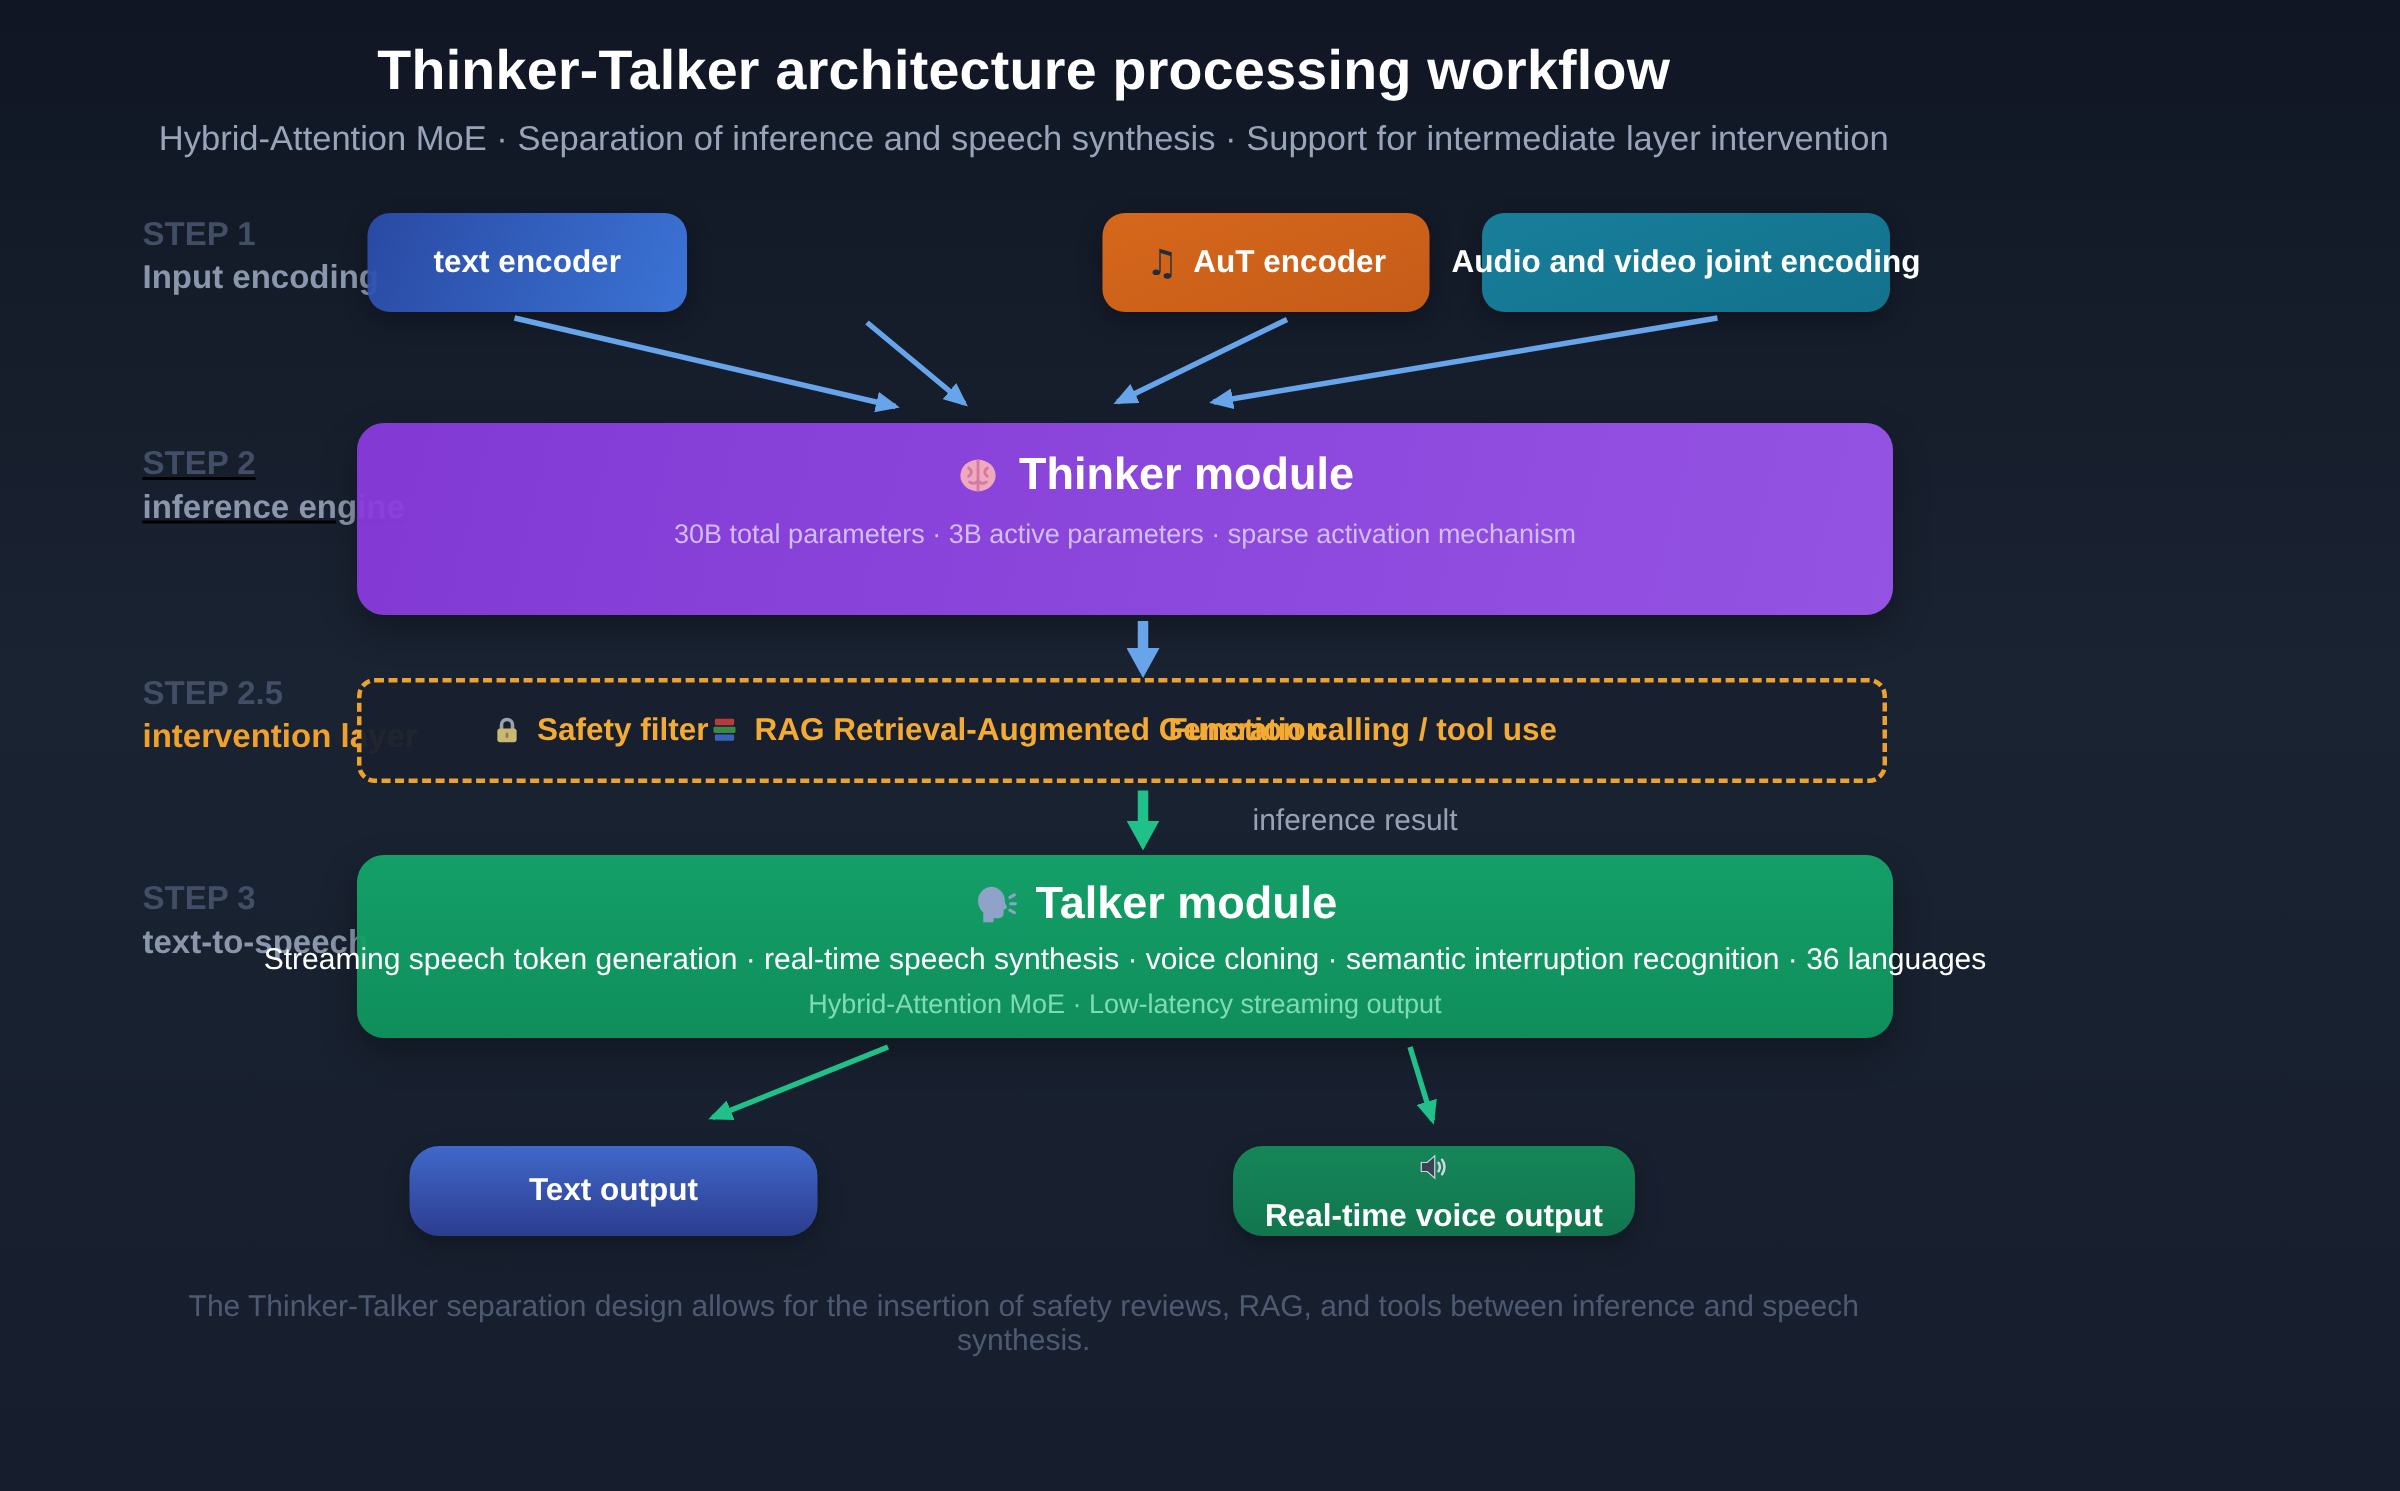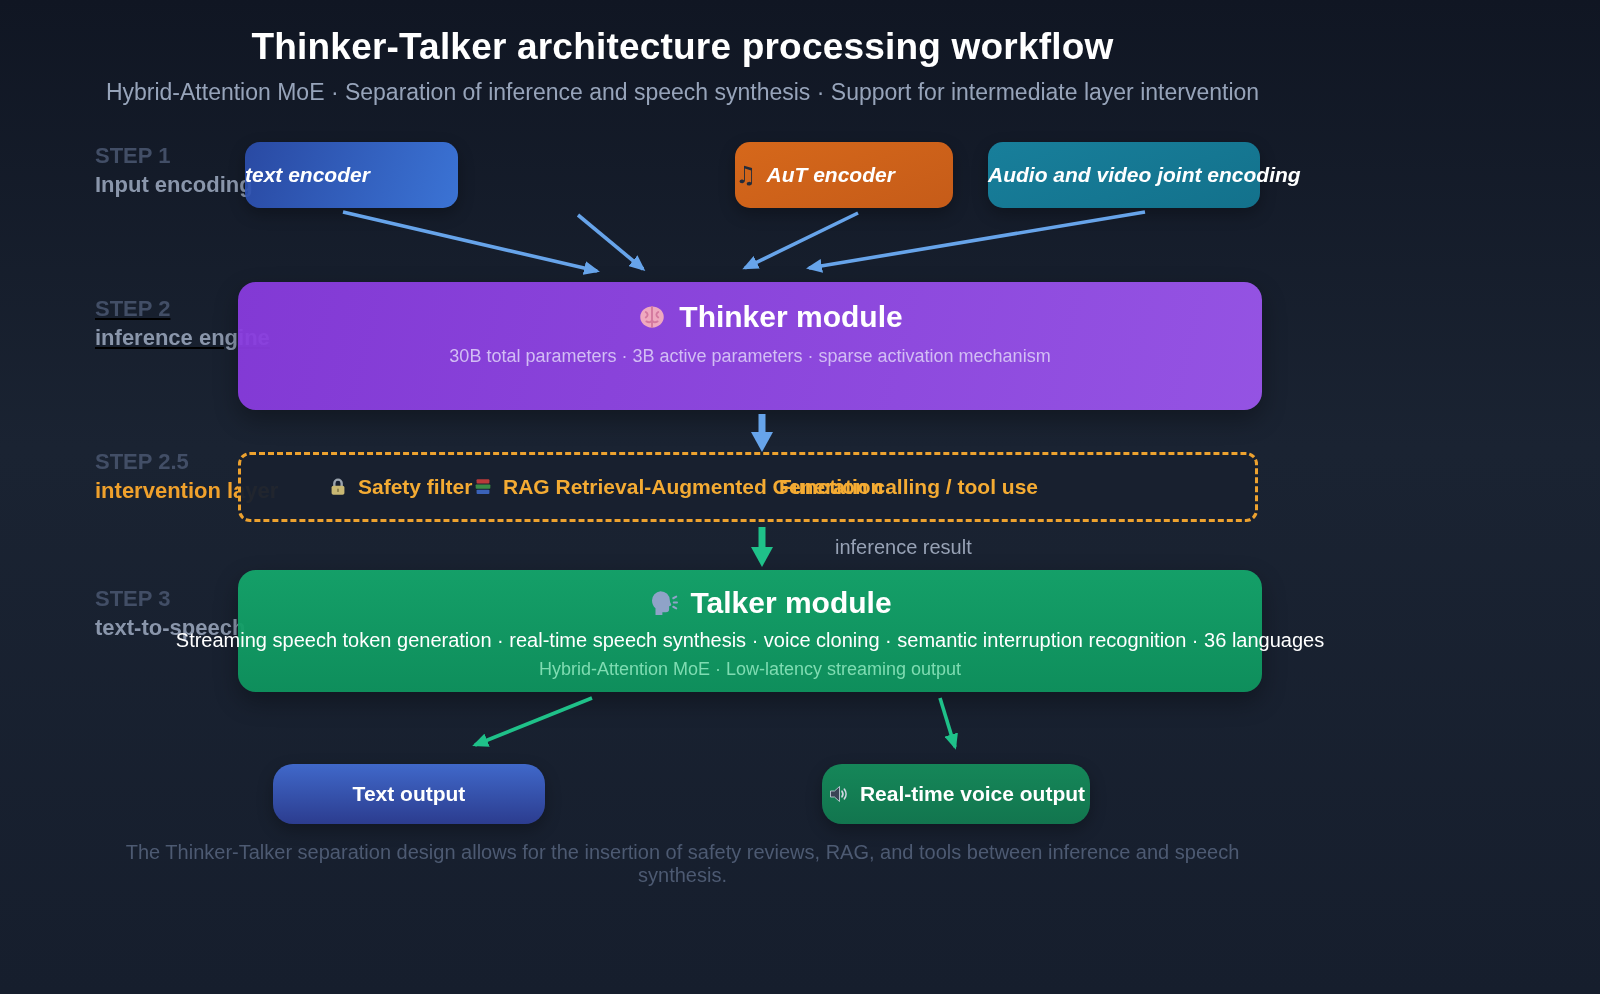--- a/index.html
+++ b/index.html
@@ -15,22 +15,22 @@
          font-size:37px;font-weight:700;letter-spacing:.2px;z-index:3;}
   .subtitle{left:95px;top:79px;width:1175px;text-align:center;color:#97a4ba;
             font-size:23px;font-weight:400;z-index:3;}
   
   .step{z-index:1;font-weight:700;font-size:22px;line-height:29px;white-space:nowrap;}
   .step .l1{color:#424e66;}
   .step .l2{color:#8a96ab;}
   .step .l2.amber{color:#f0a12c;}
   
   .enc{z-index:2;height:66px;border-radius:15px;display:flex;align-items:center;
-       justify-content:flex-start;gap:10px;color:#fff;font-size:21px;font-weight:700;
-       white-space:nowrap;box-shadow:0 6px 16px rgba(0,0,0,.28);font-style:italic;}
+       justify-content:center;gap:10px;color:#fff;font-size:21px;font-weight:700;
+       white-space:nowrap;box-shadow:0 6px 16px rgba(0,0,0,.28);}
   .enc1{left:245px;top:142px;width:213px;
         background:linear-gradient(110deg,rgba(43,77,172,.93),rgba(62,122,226,.93));}
   .enc2{left:487px;top:142px;width:219px;
         background:linear-gradient(160deg,rgba(17,168,104,.95),rgba(22,153,97,.95));}
   .enc3{left:735px;top:142px;width:218px;
         background:linear-gradient(160deg,rgba(224,108,26,.95),rgba(207,95,24,.95));}
   .enc4{left:988px;top:142px;width:272px;
         background:linear-gradient(160deg,rgba(24,132,161,.95),rgba(19,118,145,.95));}
   
   .thinker{left:238px;top:282px;width:1024px;height:128px;border-radius:18px;z-index:2;
@@ -58,22 +58,22 @@
   .talker .module-title{margin-top:12px;height:42px;margin-left:40px;}
   .talker .features{margin-top:5px;color:#ffffff;}
   .talker .params{margin-top:7px;font-size:18px;color:#7fdcb2;white-space:nowrap;}
   
   .out{z-index:2;height:60px;border-radius:20px;display:flex;align-items:center;
        justify-content:center;gap:9px;color:#fff;font-size:21px;font-weight:700;
        white-space:nowrap;box-shadow:0 6px 16px rgba(0,0,0,.28);}
   .out1{left:273px;top:764px;width:272px;
         background:linear-gradient(180deg,rgba(66,108,210,.95),rgba(45,62,148,.95));}
   .out2{left:822px;top:764px;width:268px;
-        background:linear-gradient(180deg,rgba(21,140,91,.95),rgba(18,122,80,.95));}
-  .footer{left:95px;top:841px;width:1175px;text-align:center;color:#4d5a72;
+        background:linear-gradient(180deg,rgba(21,140,91,.95),rgba(18,122,80,.95));flex-direction:column;}
+  .footer{left:95px;top:860px;width:1175px;text-align:center;color:#4d5a72;
           font-size:20px;z-index:3;}
   .icon{display:inline-flex;align-items:center;justify-content:center;}
   .note-glyph{font-size:24px;line-height:1;color:#222c3b;font-weight:400;
               font-family:"DejaVu Sans", sans-serif;}
   svg.arrows{left:0;top:0;z-index:4;pointer-events:none;}
 </style>
 </head>
 <body>
 
 <div id="stage">

